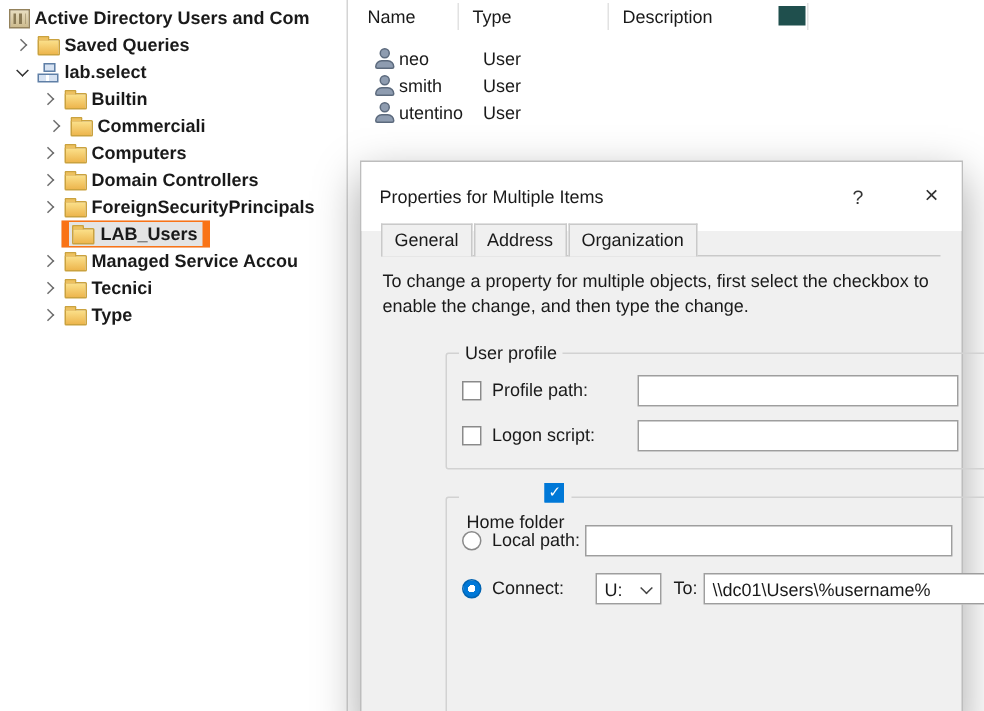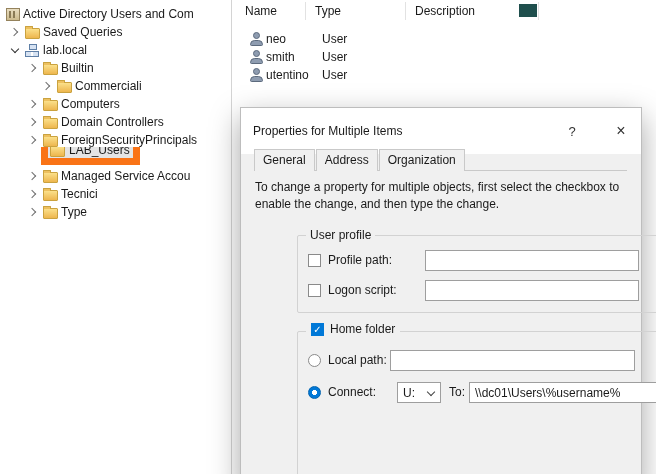--- a/index.html
+++ b/index.html
@@ -2,39 +2,39 @@
 <html><head>
 <meta charset="utf-8">
 <style>
   html,body{margin:0;padding:0;background:#fff;}
   .stage{position:relative;width:656px;height:474px;background:#fff;overflow:hidden;
          font-family:"Liberation Sans",sans-serif;font-size:12px;color:#1a1a1a;}
 
   
   .tree{position:absolute;left:0;top:0;width:232px;height:474px;background:#fff;
         border-right:1px solid #d4d4d4;box-sizing:border-box;padding-top:3px;}
-  .titem{display:flex;align-items:flex-end;height:18px;gap:3px;white-space:nowrap;overflow:hidden;}
+  .titem{display:flex;align-items:center;height:18px;gap:3px;white-space:nowrap;overflow:hidden;font-weight:bold;}
   .tlabel{white-space:nowrap;}
   .chev{width:14px;height:14px;flex:none;display:flex;align-items:center;justify-content:center;}
   .chev::after{content:"";width:5px;height:5px;border-right:1px solid #6e6e6e;border-bottom:1px solid #6e6e6e;
                transform:rotate(-45deg);margin-left:-2px;}
   .chev.down::after{transform:rotate(45deg);border-color:#303030;margin:0 0 2px 0;}
   .chev.blank::after{display:none;}
   .fold{width:15px;height:11px;flex:none;position:relative;background:linear-gradient(#fbe08a,#edb64e);
         border:1px solid #caa23f;border-radius:1px;margin-top:2px;box-sizing:border-box;}
   .fold::before{content:"";position:absolute;top:-3px;left:-1px;width:6px;height:2px;background:#edc05f;
         border:1px solid #caa23f;border-bottom:none;border-radius:1px 1px 0 0;}
   .adicon{width:14px;height:13px;flex:none;background:linear-gradient(#e8ddc0,#cdbb8e);
         border:1px solid #94825c;position:relative;box-sizing:border-box;}
   .adicon::before{content:"";position:absolute;inset:2px;background:repeating-linear-gradient(90deg,#8a7a55 0 2px,transparent 2px 4px);}
   .domicon{width:15px;height:13px;flex:none;position:relative;}
   .domicon::before{content:"";position:absolute;top:0;left:4px;width:6px;height:4px;background:#d6e2f2;border:1px solid #5f7fa6;}
   .domicon::after{content:"";position:absolute;bottom:0;left:0;width:12px;height:4px;border:1px solid #5f7fa6;
         background:linear-gradient(90deg,#d6e2f2 0 5px,#fff 5px 7px,#d6e2f2 7px);}
-  .selbox{display:flex;align-items:center;gap:4px;background:#e4e4e4;border:7px solid #f97316;
+  .selbox{display:flex;align-items:center;gap:4px;background:#e4e4e4;border:5px solid #f97316;
         padding:1px 3px 1px 2px;margin-left:-2px;}
 
   
   .lheader{position:absolute;left:233px;top:0;right:0;height:22px;background:#fff;}
   .hlabel{position:absolute;top:4px;color:#1a1a1a;}
   .hsep{position:absolute;top:2px;width:1px;height:18px;background:#e2e2e2;}
   .fragment{position:absolute;background:#1f4f4d;}
   .lrows{position:absolute;left:241px;top:30px;right:0;}
   .lrow{display:grid;grid-template-columns:17px 56px 100px auto;align-items:center;height:18px;padding-left:8px;}
   .uicon{width:15px;height:14px;position:relative;flex:none;}
@@ -54,21 +54,21 @@
 
   .tabs{position:absolute;left:13px;top:9px;display:flex;align-items:flex-end;height:23px;z-index:2;}
   .tab{background:#f0f0f0;border:1px solid #c9c9c9;border-bottom:none;padding:3px 8px 4px;margin-right:1px;}
   .tab.active{padding:5px 10px;margin-bottom:-1px;border-color:#b0b0b0;z-index:3;position:relative;}
   .pageline{position:absolute;left:13px;right:14px;top:31px;border-top:1px solid #c9c9c9;z-index:1;}
 
   .instr{position:absolute;left:14px;top:40px;width:378px;line-height:1.45;}
 
   .fieldset{position:absolute;left:13px;width:374px;border:1px solid #d2d2d2;border-radius:2px;box-sizing:border-box;margin-left:43px;}
   .legend{position:absolute;top:-8px;left:8px;background:#f0f0f0;padding:0 4px;}
-  .hfleg{display:flex;align-items:flex-end;gap:6px;top:-10px;padding:0 5px;}
+  .hfleg{display:flex;align-items:flex-end;gap:6px;top:-10px;padding:0 5px;flex-direction:column;}
   .flbl{position:absolute;}
   .cb{width:13px;height:13px;border:1px solid #8a8a8a;background:#fff;box-sizing:border-box;
       display:flex;align-items:center;justify-content:center;}
   .cb.abs{position:absolute;}
   .cb.checked{background:#0078d7;border-color:#0078d7;}
   .cb.checked::after{content:"✓";color:#fff;font-size:10px;line-height:10px;}
   .rb{position:absolute;width:13px;height:13px;border:1px solid #8a8a8a;border-radius:50%;background:#fff;box-sizing:border-box;}
   .rb.sel{border:1px solid #0063b1;background:radial-gradient(circle,#fff 0 2.5px,#0078d7 2.5px);}
   .txt{position:absolute;height:21px;border:1px solid #9e9e9e;background:#fff;
        font:12px "Liberation Sans",sans-serif;padding:0 5px;box-sizing:border-box;color:#1a1a1a;}
@@ -89,28 +89,28 @@
       <span class="tlabel">Active Directory Users and Com</span>
     </div>
     <div class="titem" style="padding-left:8px">
       <span class="chev"></span>
       <span class="fold"></span>
       <span class="tlabel">Saved Queries</span>
     </div>
     <div class="titem" style="padding-left:8px">
       <span class="chev down"></span>
       <span class="domicon"></span>
-      <span class="tlabel">lab.local</span>
+      <span class="tlabel">lab.select</span>
     </div>
     <div class="titem" style="padding-left:26px">
       <span class="chev"></span>
       <span class="fold"></span>
       <span class="tlabel">Builtin</span>
     </div>
-    <div class="titem" style="padding-left:40px">
+    <div class="titem" style="padding-left:30px">
       <span class="chev"></span>
       <span class="fold"></span>
       <span class="tlabel">Commerciali</span>
     </div>
     <div class="titem" style="padding-left:26px">
       <span class="chev"></span>
       <span class="fold"></span>
       <span class="tlabel">Computers</span>
     </div>
     <div class="titem" style="padding-left:26px">

